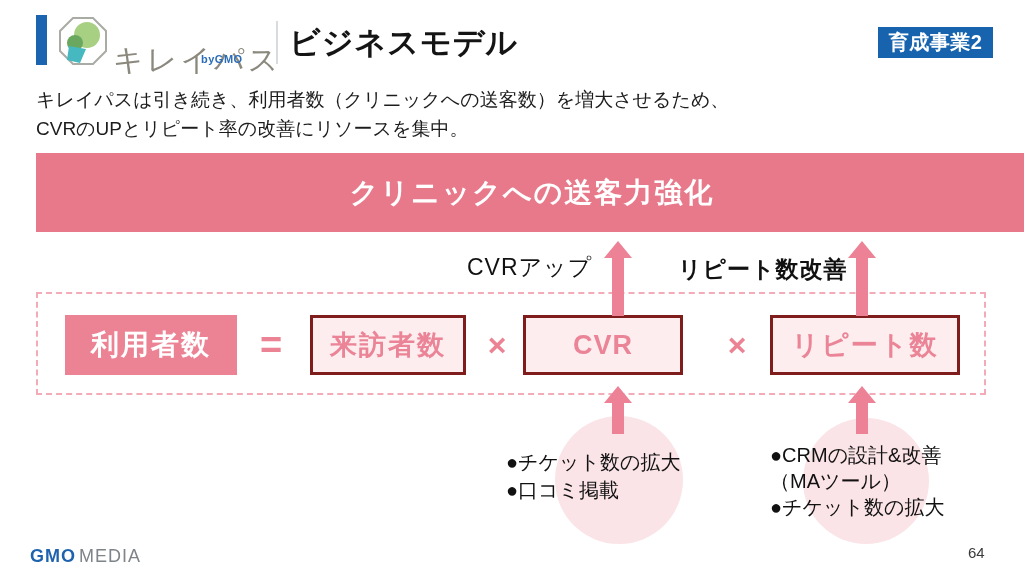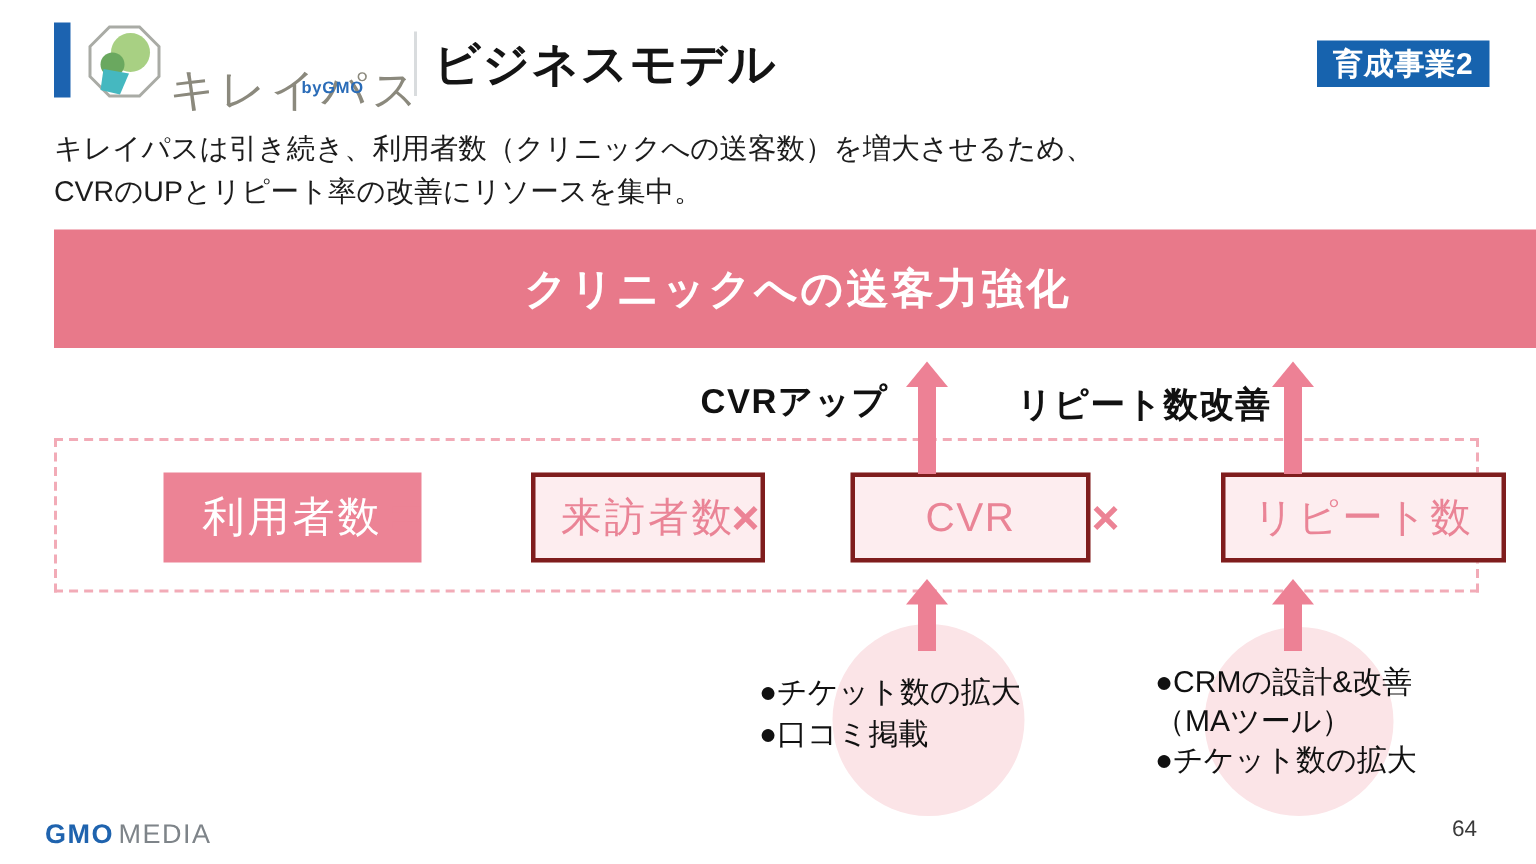--- a/index.html
+++ b/index.html
@@ -19,29 +19,29 @@
 
   
   .intro { position:absolute; left:36px; top:85px; font-size:19px; line-height:29px; color:#1c1c1c; }
 
   
   .banner { position:absolute; left:36px; top:153px; width:992px; height:79px; background:#e8798a;
             display:flex; align-items:center; justify-content:center; }
   .banner span { color:#ffffff; font-size:28px; font-weight:bold; letter-spacing:2px; }
 
   
-  .label-cvr { position:absolute; left:467px; top:252px; font-size:23px; font-weight:bold; color:#111111; letter-spacing:1px; }
+  .label-cvr { position:absolute; left:467px; top:252px; font-size:23px; font-weight:normal; color:#111111; letter-spacing:1px; }
   .label-repeat { position:absolute; left:678px; top:254px; font-size:23px; font-weight:bold; color:#111111; letter-spacing:1px; }
 
   
   .formula-wrap { position:absolute; left:36px; top:292px; width:950px; height:103px; border:2px dashed #f2abb7; }
 
   
   .fbox { position:absolute; top:315px; height:60px; display:flex; align-items:center; justify-content:center;
-          font-weight:normal; letter-spacing:2px;margin-left:44px; }
+          font-weight:bold; letter-spacing:2px; }
   .fbox.solid { background:#ec8395; color:#ffffff; font-size:28px; }
   .fbox.light { background:#fdedef; border:3px solid #7f1d1d; color:#ea8496; font-size:27px; }
   .box-result { left:65px; width:172px; }
   .box-f1 { left:310px; width:156px; }
   .box-f2 { left:523px; width:160px; font-size:28px; letter-spacing:1px; }
   .box-f3 { left:770px; width:190px; }
   .op { position:absolute; top:315px; height:60px; display:flex; align-items:center; justify-content:center;
         color:#ec8395; font-weight:bold; }
   .op-eq { left:244px; width:54px; font-size:38px; }
   .op-x1 { left:477px; width:40px; font-size:32px; }

